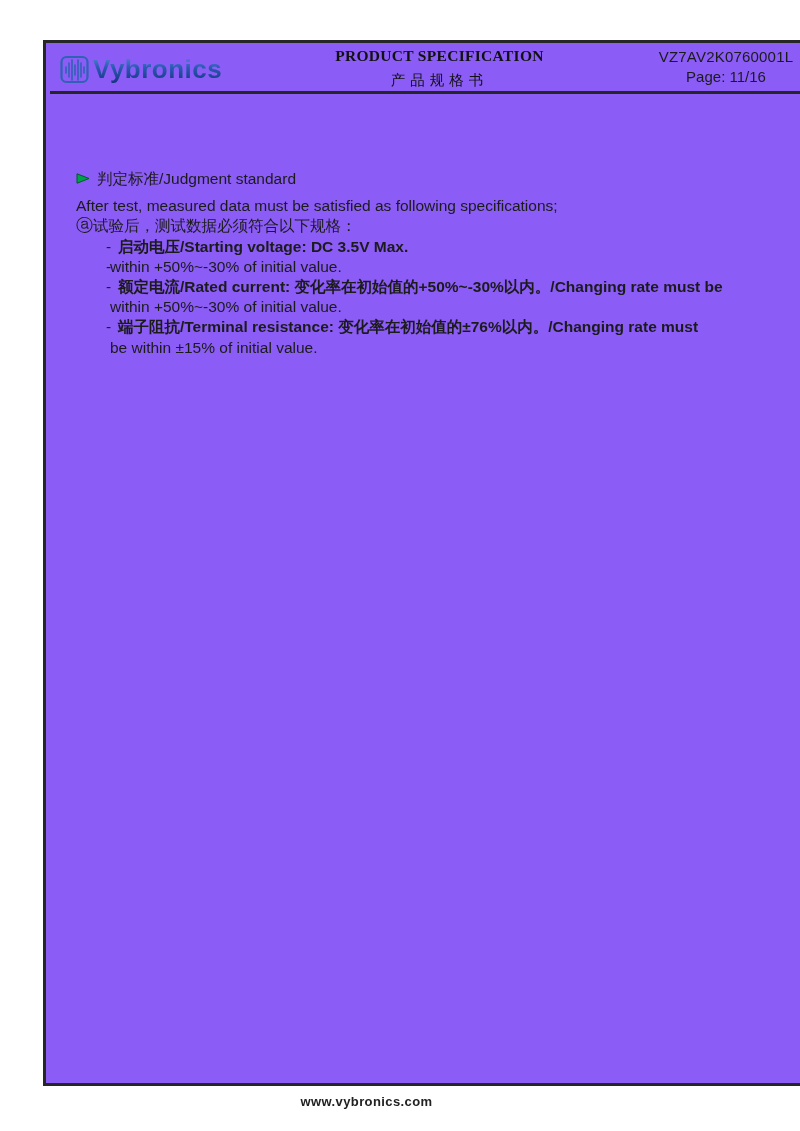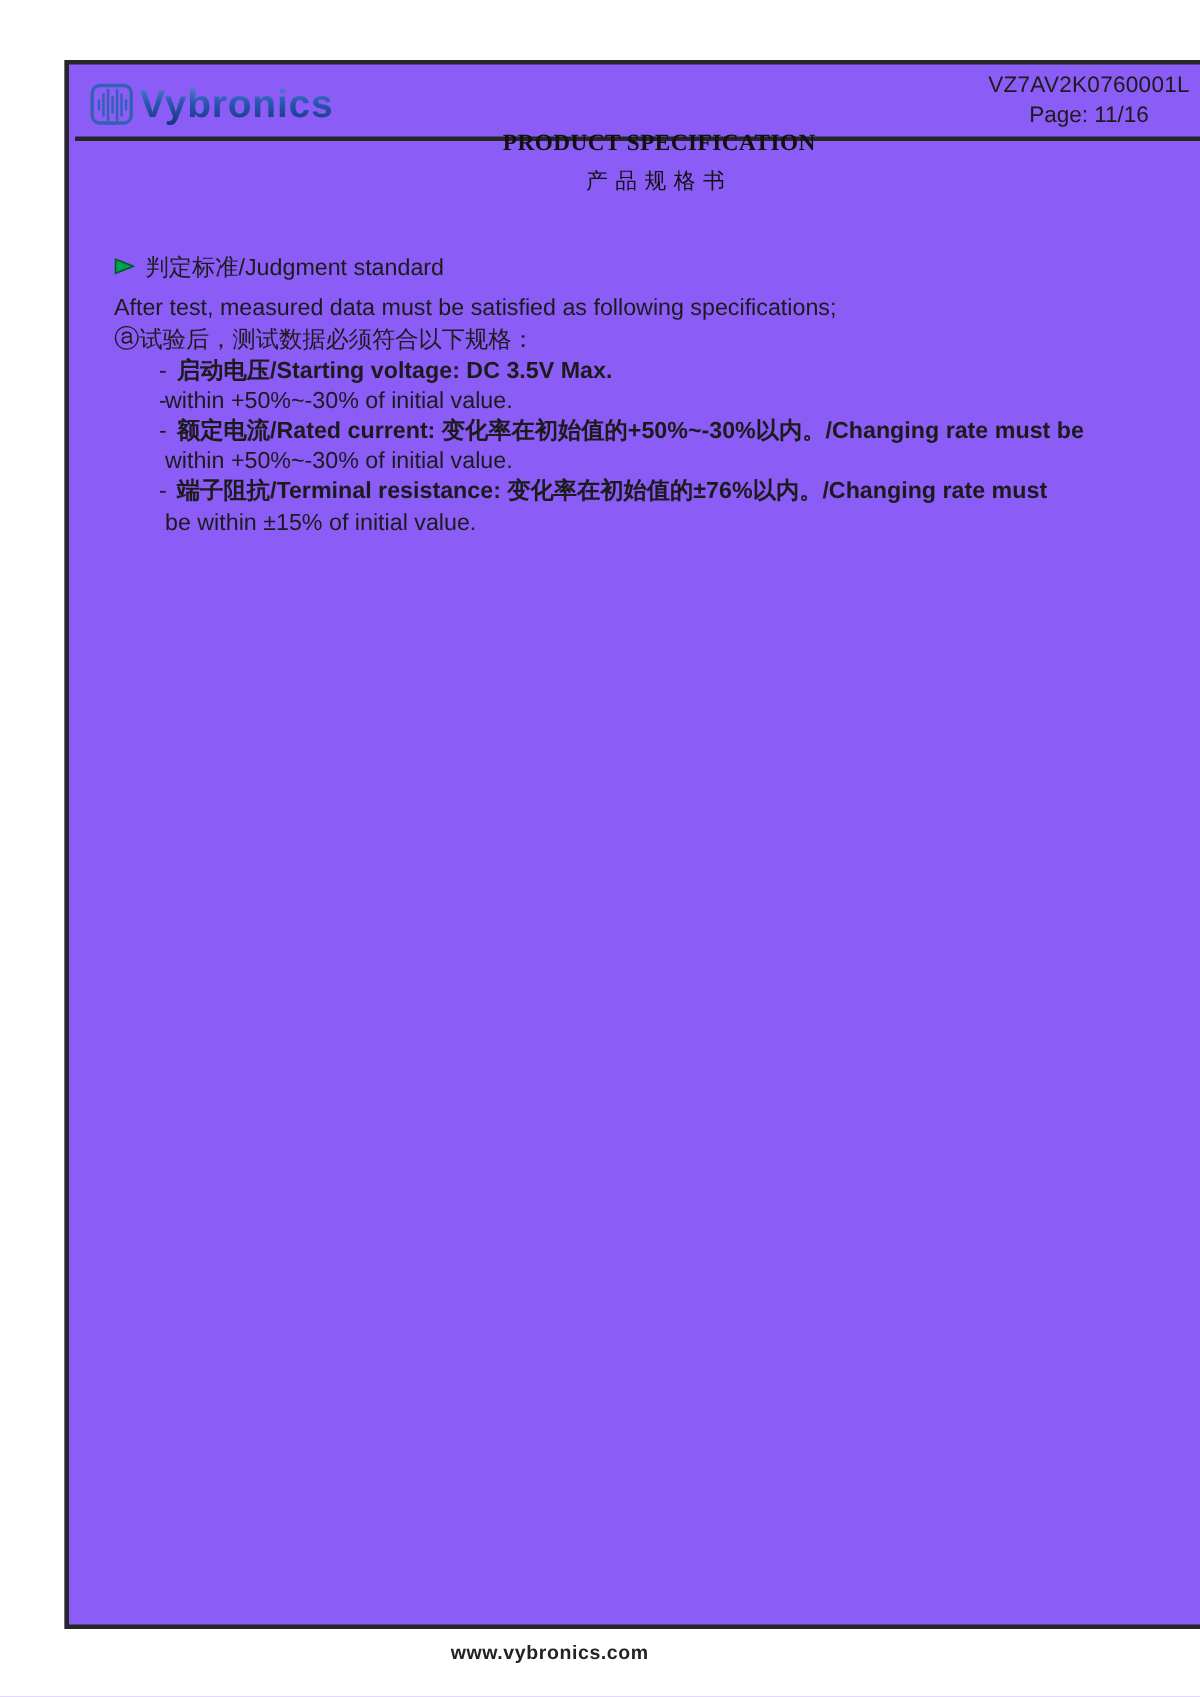--- a/index.html
+++ b/index.html
@@ -58,21 +58,20 @@
     transform: translateX(-50%);
     text-align: center;
     white-space: nowrap;
   }
   .title-en {
     font-family: "Liberation Serif", serif;
     font-weight: bold;
     font-size: 15.5px;
     letter-spacing: 0.3px;
     color: #111;
-    margin-top: 40px;
   }
   .title-zh {
     margin-top: 6px;
     font-family: Liberation Mono, monospace;
     font-size: 14.5px;
     letter-spacing: 5px;
     color: #111;
   }
   .header-right {
     position: absolute;

